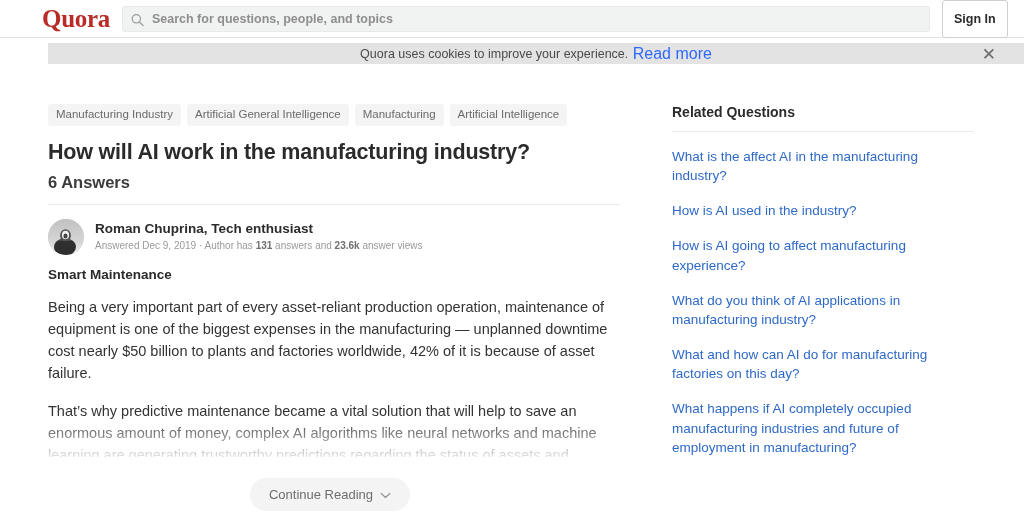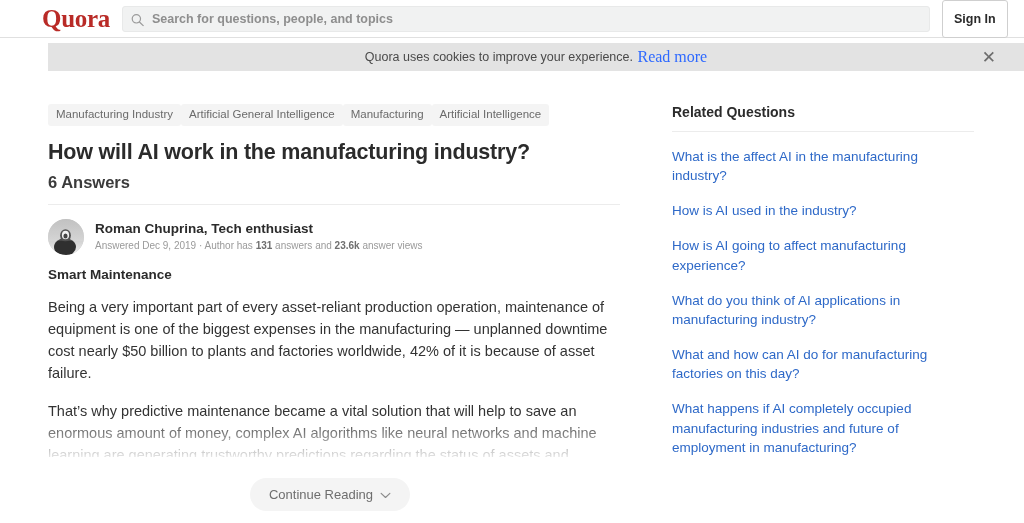--- a/index.html
+++ b/index.html
@@ -82,35 +82,34 @@
     cursor: pointer;
     white-space: nowrap;
   }
 
   
   .cookiebar {
     position: absolute;
     left: 48px;
     right: 0;
     top: 43px;
-    height: 28px;
+    height: 21px;
     background: #e3e3e3;
     display: flex;
     align-items: center;
     justify-content: center;
   }
   .cookietext {
     font-size: 12.5px;
     color: #4a4a4a;
   }
   .cookielink {
     color: #2e69ff;
     text-decoration: none;
     cursor: pointer;
-    font-family: Liberation Serif, serif;
   }
   .cookieclose {
     position: absolute;
     right: 28px;
     top: 50%;
     transform: translateY(-50%);
     font-size: 17px;
     color: #6d6d6d;
     line-height: 1;
     cursor: pointer;
@@ -139,20 +138,21 @@
   .sidebar {
     position: relative;
     width: 364px;
     padding: 14px 0 0 12px;
   }
 
   
   .tags {
     display: flex;
     flex-wrap: wrap;
+    gap: 6px;
     margin-bottom: 13px;
   }
   .tag {
     background: #f4f4f4;
     border-radius: 3px;
     padding: 4px 8px 5px;
     font-size: 11.5px;
     color: #6b6b6b;
     line-height: 1.1;
     cursor: pointer;

